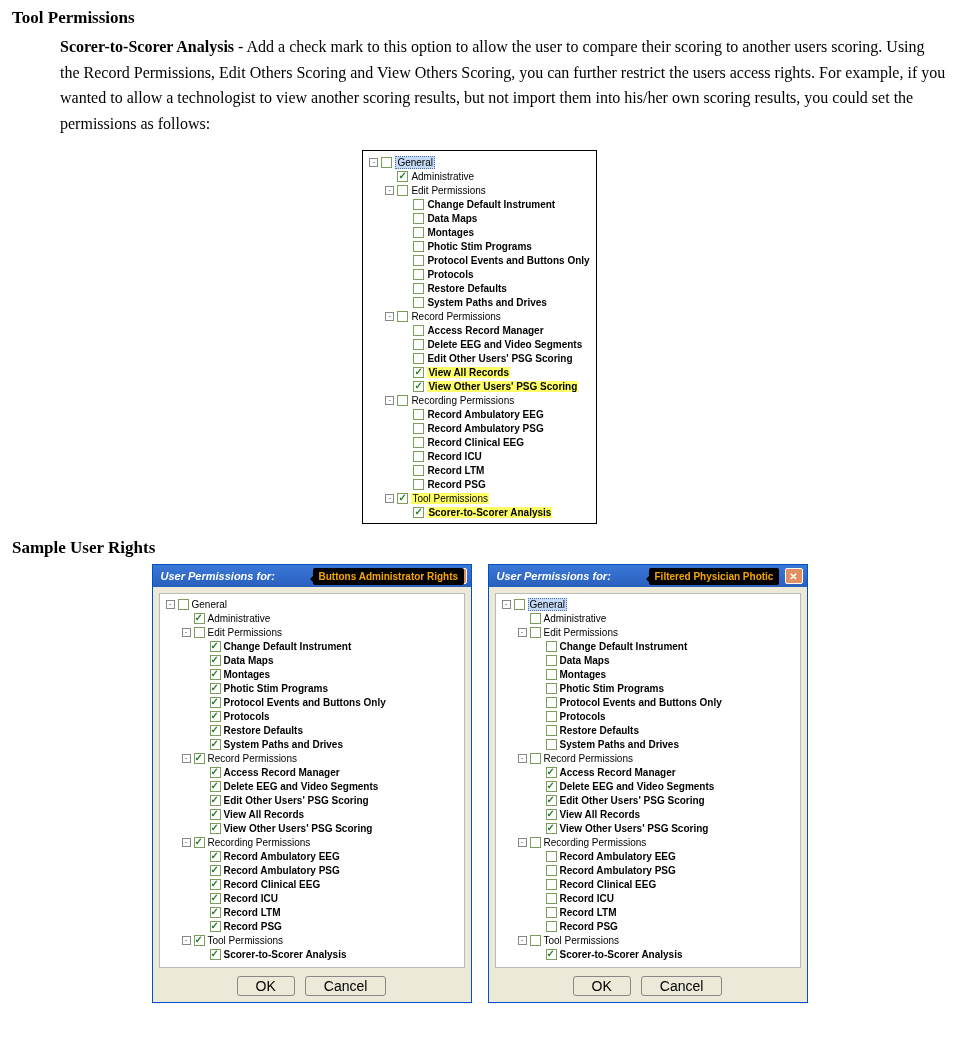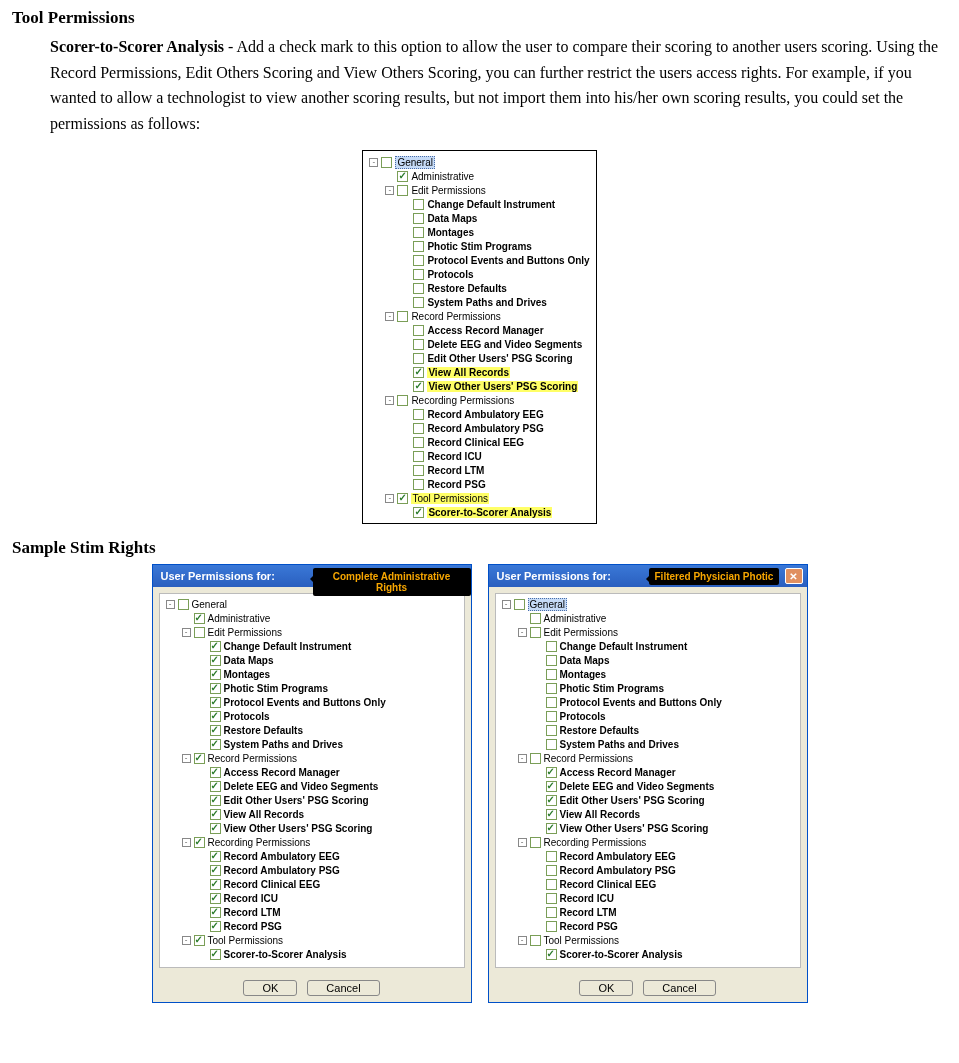--- a/index.html
+++ b/index.html
@@ -11,21 +11,21 @@
     width: 959px;
     box-sizing: border-box;
     background: #fff;
   }
   h3.section-title {
     font-weight: bold;
     font-size: 17px;
     margin: 0 0 6px 0;
   }
   .para {
-    margin: 0 0 14px 38px;
+    margin: 0 0 14px 48px;
     line-height: 1.6;
   }
   .bold-inline { font-weight: bold; }
   .center-wrap { text-align: center; }
   .tree-panel {
     display: inline-block;
     border: 1px solid #000;
     background: #fff;
     font-family: Tahoma, Arial, sans-serif;
     font-size: 10px;
@@ -96,21 +96,21 @@
     background: linear-gradient(#3a78d7,#2a5fbf);
     color: #fff;
     display: flex;
     align-items: center;
     justify-content: space-between;
     padding: 3px 4px 3px 8px;
     font-weight: bold;
     font-size: 11px;
     position: relative;
   }
-  .titlebar .ttxt { flex: 0 0 auto; }
+  .titlebar .ttxt { flex: 0 0 auto; font-style: italic; }
   .titlebar .closebox {
     width: 16px; height: 14px;
     background: #e09060;
     border: 1px solid #fff;
     color: #fff;
     font-size: 10px;
     display: flex; align-items:center; justify-content:center;
     border-radius: 2px;
   }
   .callout {
@@ -144,21 +144,21 @@
     position: absolute;
     bottom: 6px; left: 0; right: 0;
     display: flex;
     justify-content: center;
     gap: 10px;
   }
   .wbtn {
     background: #ece9d8;
     border: 1px solid #888;
     border-radius: 3px;
-    font-size: 11px;
+    font-size: 14px;
     padding: 1px 18px;
   }
 </style>
 </head>
 <body>
 
 <h3 class="section-title">Tool Permissions</h3>
 
 <p class="para">
   <span class="bold-inline">Scorer-to-Scorer Analysis</span><span> - Add a check mark to this option to allow the user to compare their scoring to another users scoring.  Using the Record Permissions, Edit Others Scoring and View Others Scoring, you can further restrict the users access rights.  For example, if you wanted to allow a technologist to view another scoring results, but not import them into his/her own scoring results, you could set the permissions as follows:</span>
@@ -265,30 +265,30 @@
         <span class="exp">-</span>
         <span class="chk on"></span>
         <span class="lbl hl">Tool Permissions</span>
       </div><div class="tree-row ind2">
         <span class="exp-sp"></span>
         <span class="chk on"></span>
         <span class="lbl hl">Scorer-to-Scorer Analysis</span>
       </div></div>
 </div>
 
-<h3 class="section-title">Sample Stim Rights</h3>
+<h3 class="section-title">Sample User Rights</h3>
 
 <div class="dialogs-row">
 
   <div class="dialog">
     <div class="titlebar">
       <span class="ttxt">User Permissions for:</span>
       <span class="closebox">✕</span>
     </div>
-    <div class="callout">Complete Administrative Rights</div>
+    <div class="callout">Buttons Administrator Rights</div>
     <div class="dlg-body" id="tree-left">
         <div class="tree-row ind0">
           <span class="exp">-</span>
           <span class="chk"></span>
           <span class="lbl">General</span>
         </div>
         <div class="tree-row ind1">
           <span class="exp-sp"></span>
           <span class="chk on"></span>
           <span class="lbl">Administrative</span>

